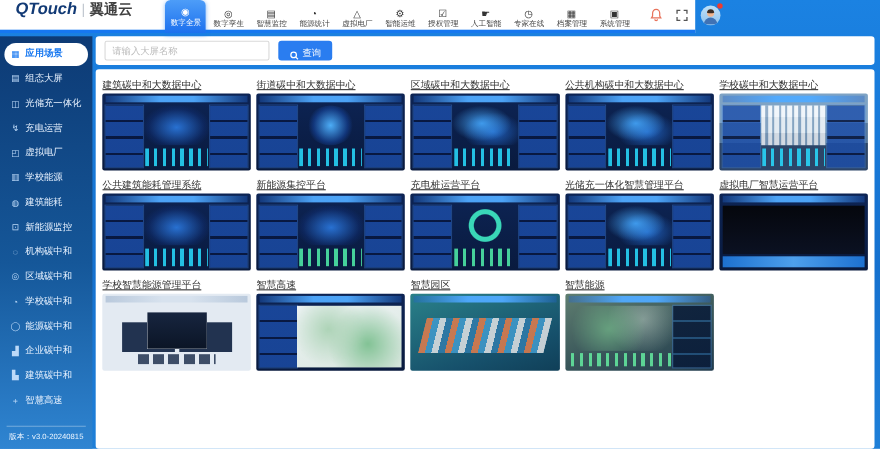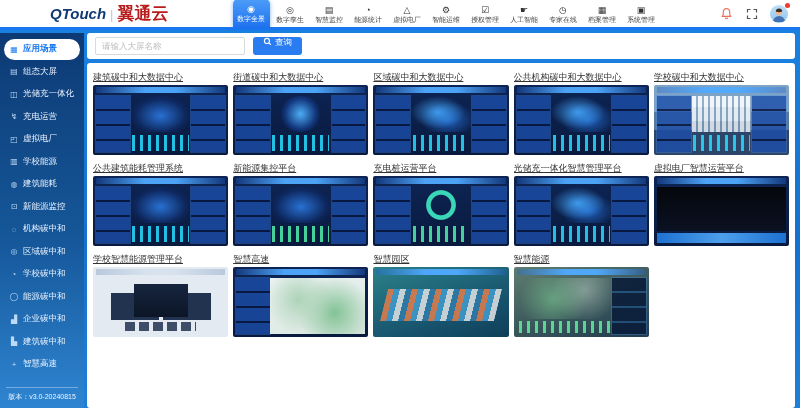--- a/index.html
+++ b/index.html
@@ -1,26 +1,26 @@
 <!DOCTYPE html>
 <html><head>
 <meta charset="utf-8">
 <style>
   * { margin:0; padding:0; box-sizing:border-box; }
   html,body { width:800px; height:408px; overflow:hidden;
     font-family:"Liberation Sans","DejaVu Sans",sans-serif; }
   body { background:linear-gradient(180deg,#1b82e2 0%,#1571cf 60%,#1e7fd8 100%); }
 
   
-  .topbar{position:absolute;top:0;left:0;width:800px;height:30px;background:#fff;
-    display:flex;align-items:center;border-bottom:3px solid #1677f0;z-index:5;padding-left:36px;}
+  .topbar{position:absolute;top:0;left:0;width:632px;height:30px;background:#fff;
+    display:flex;border-bottom:3px solid #1677f0;z-index:5;}
   .logo{display:flex;align-items:baseline;gap:4px;padding:0 14px;min-width:150px;}
   .logo-q{font-size:15px;font-weight:bold;font-style:italic;color:#123a75;letter-spacing:0;}
   .logo-sep{color:#c0c6cf;font-size:13px;}
-  .logo-cn{font-size:17px;font-weight:bold;color:#b91c1c;}
+  .logo-cn{font-size:13px;font-weight:bold;color:#404040;}
   .tabbar{flex:1;display:flex;justify-content:center;align-items:flex-end;gap:2px;height:30px;}
   .tab{display:flex;flex-direction:column;align-items:center;justify-content:center;
     width:37px;height:28px;cursor:pointer;color:#444;border-radius:4px;}
   .tab .t-ico{font-size:9px;line-height:10px;color:#333;}
   .tab .t-lab{font-size:7.5px;line-height:9px;white-space:nowrap;transform:scale(.92);}
   .tab.active{background:linear-gradient(180deg,#4d9df8,#1c70ee);color:#fff;height:30px;
     border-radius:5px 5px 0 0;box-shadow:0 1px 4px rgba(22,119,240,.5);}
   .tab.active .t-ico{color:#fff;}
   .topicons{display:flex;align-items:center;gap:10px;padding:0 12px;min-width:90px;justify-content:flex-end;}
   .icon-btn{width:16px;height:16px;display:flex;align-items:center;justify-content:center;cursor:pointer;}
@@ -43,21 +43,21 @@
     padding:4px 0 6px 0;color:#eaf4ff;font-size:7px;text-align:center;white-space:nowrap;}
 
   
   .main{position:absolute;top:33px;left:87px;width:708px;height:279px;}
   .searchbar{background:#fff;border-radius:3px;height:26px;margin-bottom:4px;
     display:flex;align-items:center;gap:8px;padding:0 8px;}
   .search-input{width:150px;height:18px;border:1px solid #d9d9d9;border-radius:2px;
     font-size:8.5px;padding:0 6px;color:#333;outline:none;}
   .search-input::placeholder{color:#bbb;}
   .search-btn{height:18px;padding:0 10px;background:#2a7df0;color:#fff;border:none;border-radius:3px;
-    font-size:8.5px;display:flex;align-items:flex-start;gap:3px;cursor:pointer;}
+    font-size:8.5px;display:flex;align-items:flex-end;gap:3px;cursor:pointer;}
   .cards-panel{background:#fff;border-radius:3px;height:345px;padding:6px 6px;overflow:hidden;}
   .card-grid{display:grid;grid-template-columns:repeat(5,1fr);gap:5px 5px;}
   .card{background:#fff;cursor:pointer;}
   .card-title{font-size:9px;color:#333;line-height:16px;height:16px;white-space:nowrap;
     overflow:hidden;text-overflow:ellipsis;text-decoration:underline;}
 
   
   .thumb{position:relative;height:70px;background:linear-gradient(180deg,#0d2454,#091a3e);
     border-radius:2px;overflow:hidden;}
   .thumb>div{position:absolute;}

